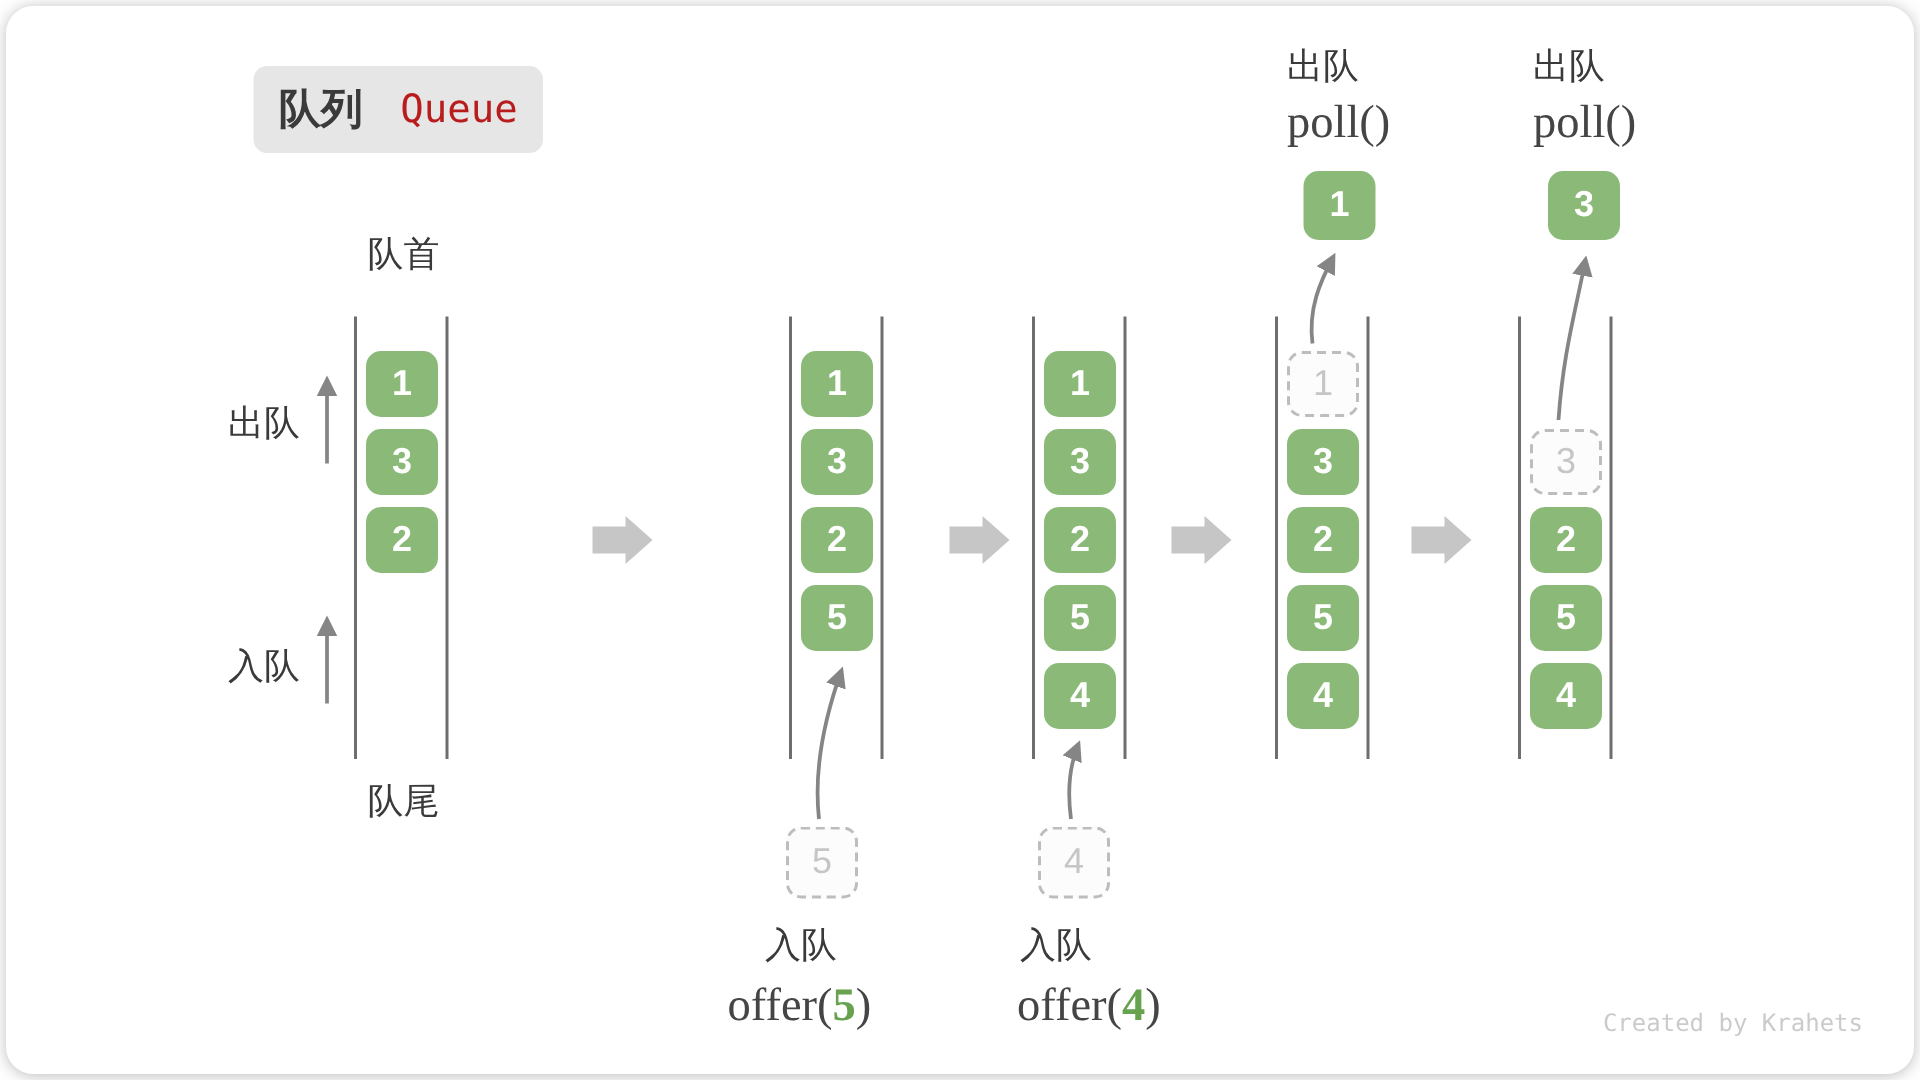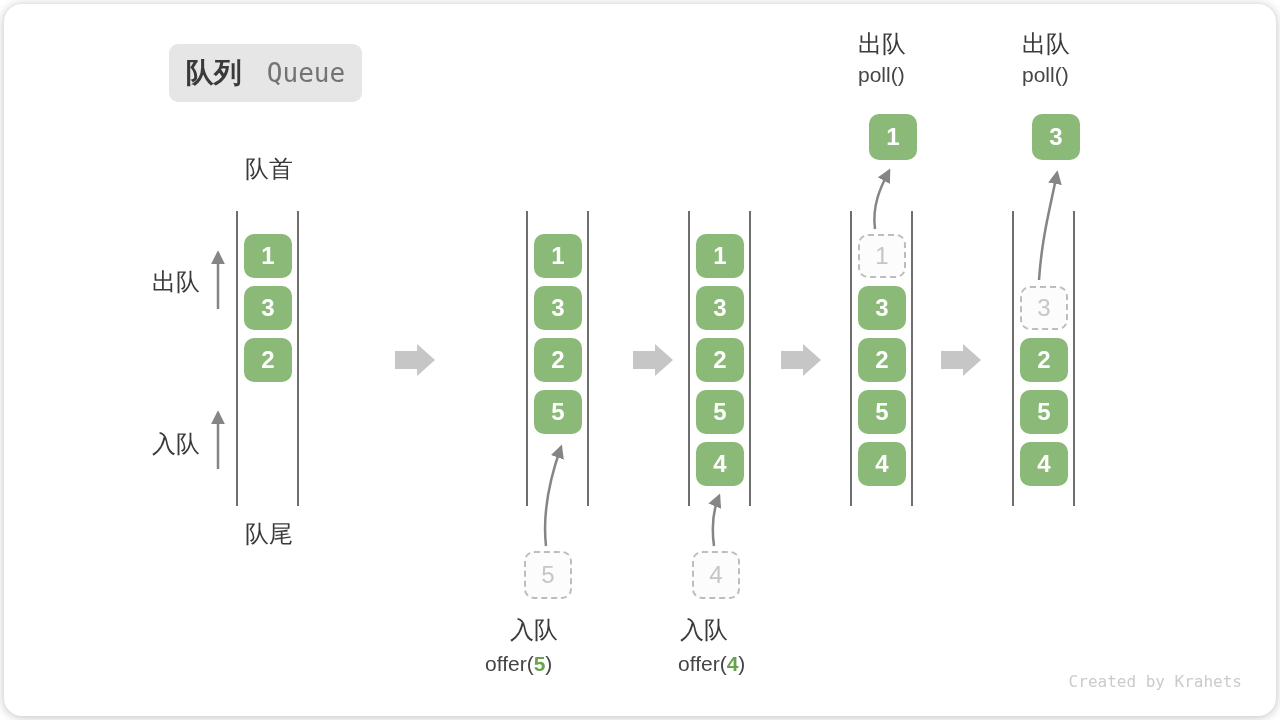--- a/index.html
+++ b/index.html
@@ -13,26 +13,26 @@
     background:var(--card-bg,#ffffff);
     border-radius:18px;
     box-shadow:0 1px 10px rgba(110,110,110,0.45);
   }
   .badge{
     position:absolute;left:169px;top:44px;width:193px;height:58px;
     background:var(--badge-bg,#e6e6e6);border-radius:9px;
     display:flex;align-items:center;justify-content:center;gap:9px;
   }
   .badge .cn{font-size:28px;font-weight:bold;color:var(--text-dark,#3a3a3a);}
-  .badge .en{font-size:26px;color:#737373;font-family:"DejaVu Sans Mono","Liberation Mono",monospace;margin-left:16px;}
+  .badge .en{font-size:26px;color:#b91c1c;font-family:"DejaVu Sans Mono","Liberation Mono",monospace;margin-left:16px;}
   .cjk-bold{position:absolute;font-size:24px;font-weight:normal;color:var(--text-dark,#3a3a3a);white-space:nowrap;}
   .cjk-reg{position:absolute;font-size:24px;color:var(--text-dark,#3a3a3a);white-space:nowrap;}
   .code{
-    position:absolute;font-family:Liberation Sans, sans-serif;
-    font-size:21px;color:var(--code-text,#454545);white-space:nowrap;
+    position:absolute;font-family:Liberation Serif, serif;
+    font-size:31px;color:var(--code-text,#454545);white-space:nowrap;
   }
   .code .arg{color:var(--green-dark,#67a24f);font-weight:bold;}
   .vline{position:absolute;width:2px;top:211px;height:295px;background:var(--line,#6e6e6e);}
   .box{
     position:absolute;width:48px;height:44px;border-radius:10px;
     background:var(--green,#8bba78);color:#ffffff;
     font-size:24px;font-weight:bold;
     display:flex;align-items:center;justify-content:center;
     box-sizing:border-box;
   }

